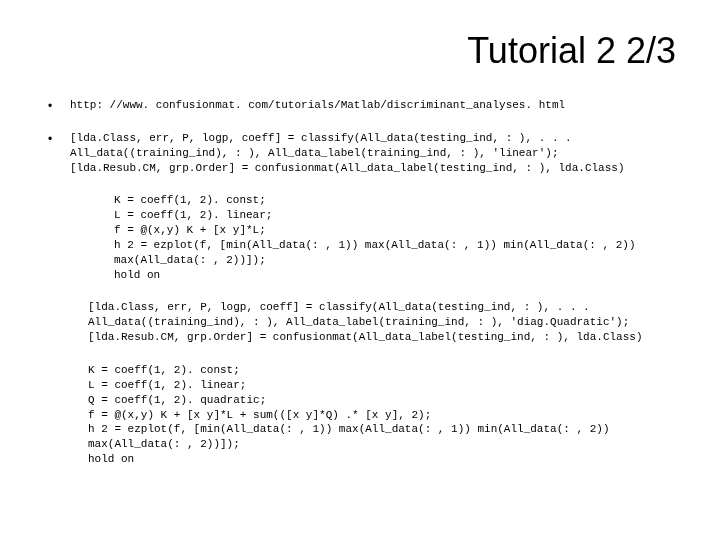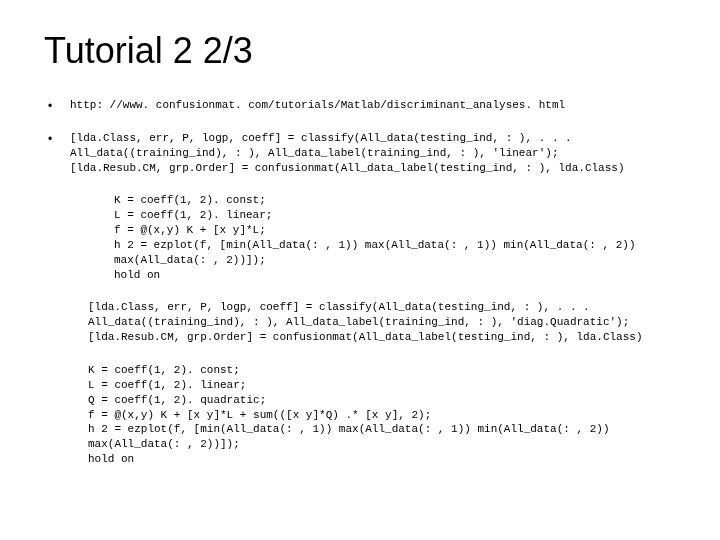--- a/index.html
+++ b/index.html
@@ -14,21 +14,21 @@
     overflow: hidden;
   }
   .slide {
     width: 720px;
     height: 540px;
     box-sizing: border-box;
     padding: 20px 44px 20px 44px;
   }
   .title {
     font-size: 36px;
-    text-align: left;
+    text-align: right;
     margin: 10px 0 26px 0;
     font-weight: normal;
   }
   .bullets {
     list-style: none;
     margin: 0;
     padding: 0;
   }
   .bullets > li {
     position: relative;

